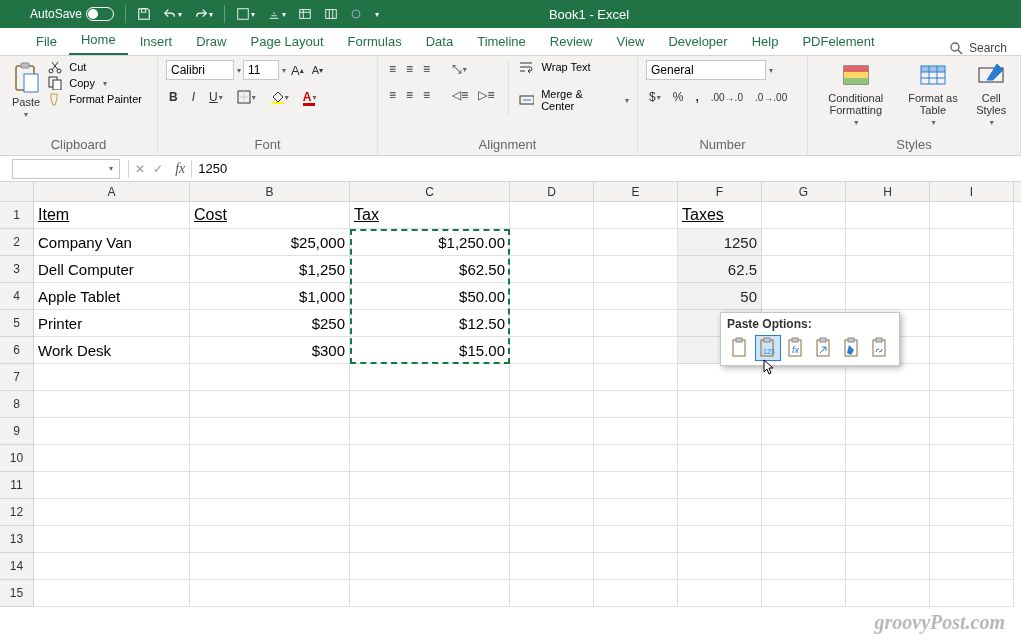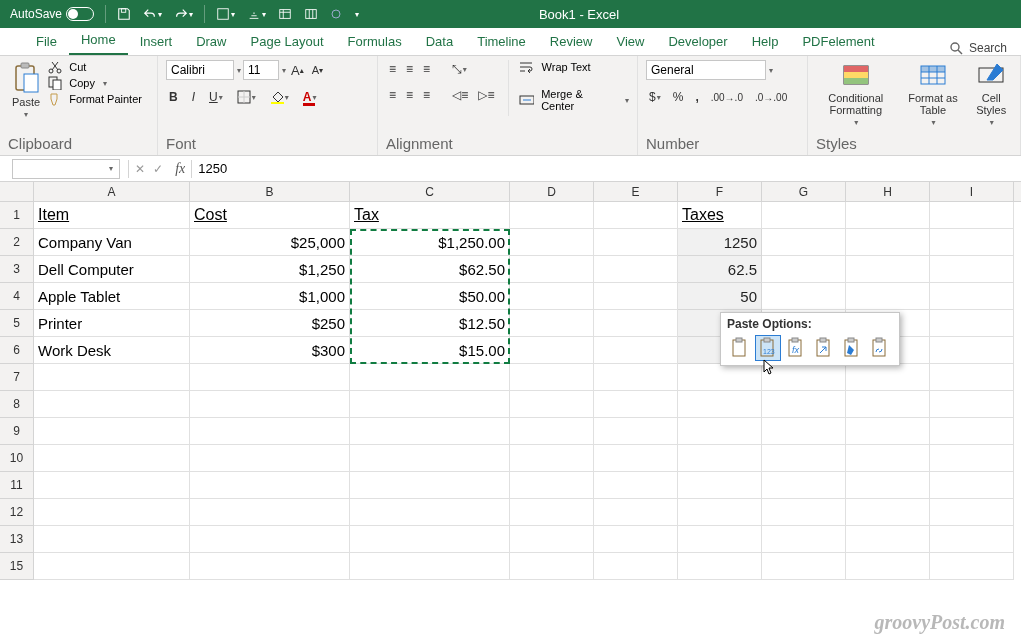--- a/index.html
+++ b/index.html
@@ -1,40 +1,40 @@
 <!DOCTYPE html>
 <html><head>
 <meta charset="utf-8">
 <style>
 * { box-sizing: border-box; margin: 0; padding: 0; font-family: "Segoe UI", Arial, sans-serif; }
 body { background: #fff; width: 1021px; height: 642px; overflow: hidden; position: relative; font-size: 12px; }
 
 
 .titlebar { background: #217346; color: #fff; height: 28px; display: flex; align-items: center; padding: 0 6px; font-size: 12px; }
-.titlebar .qat { display: flex; align-items: center; gap: 4px; }
+.titlebar .qat { display: flex; align-items: center; gap: 4px; margin-left: 20px; }
 .titlebar .qat-item { display: flex; align-items: center; padding: 2px 4px; cursor: pointer; }
 .titlebar .autosave { display: flex; align-items: center; gap: 4px; }
 .titlebar .toggle { width: 28px; height: 14px; border: 1px solid #fff; border-radius: 7px; position: relative; }
 .titlebar .toggle::after { content:""; position:absolute; width:10px; height:10px; background:#fff; border-radius:50%; top:1px; left:1px; }
 .titlebar .title { flex:1; text-align:center; font-size:13px; }
 .titlebar svg { fill: #fff; }
 .titlebar .sep { width:1px; height:18px; background:rgba(255,255,255,0.3); margin:0 3px; }
 
 
 .tabs { background:#fff; height:28px; display:flex; align-items:flex-end; padding-left:24px; border-bottom:1px solid #d4d4d4; }
 .tab { padding:6px 12px; font-size:13px; color:#217346; cursor:pointer; }
 .tab.active { color:#217346; border-bottom:2px solid #217346; font-weight:400; }
 .tab.file { color:#217346; }
 .tabs .spacer { flex:1; }
 .tabs .right { display:flex; align-items:center; gap:6px; padding-right:14px; color:#444; }
 
 
 .ribbon { background:#f3f2f1; height:100px; display:flex; border-bottom:1px solid #d4d4d4; position: relative; }
 .group { border-right:1px solid #e1e1e1; padding:4px 8px 2px 8px; display:flex; flex-direction:column; justify-content:space-between; }
-.group-label { text-align:left; font-size:15px; color:#666; padding:2px 0 1px 0; position:relative; }
+.group-label { text-align:center; font-size:13px; color:#666; padding:2px 0 1px 0; position:relative; }
 .group-content { display:flex; align-items:flex-start; gap:4px; flex:1; }
 .btn-large { display:flex; flex-direction:column; align-items:center; padding:2px 4px; cursor:pointer; font-size:11px; color:#333; gap:2px; }
 .btn-large .drop { font-size:8px; color:#666; }
 .rowcol { display:flex; flex-direction:column; gap:2px; }
 .row { display:flex; align-items:center; gap:2px; }
 .row .mini { padding:2px 3px; cursor:pointer; color:#333; display:flex; align-items:center; }
 .mini.text { font-size:11px; }
 .font-name { width:68px; height:20px; border:1px solid #c6c6c6; background:#fff; font-size:12px; padding:1px 4px; }
 .font-size { width:36px; height:20px; border:1px solid #c6c6c6; background:#fff; font-size:12px; padding:1px 4px; }
 .numfmt { width:120px; height:20px; border:1px solid #c6c6c6; background:#fff; font-size:12px; padding:1px 4px; }
@@ -507,20 +507,32 @@
         <div class="cell cB"></div>
         <div class="cell cC"></div>
         <div class="cell cD"></div>
         <div class="cell cE"></div>
         <div class="cell cF"></div>
         <div class="cell cG"></div>
         <div class="cell cH"></div>
         <div class="cell cI"></div>
       </div>
       <div class="gridrow">
+        <div class="rowhead">14</div>
+        <div class="cell cA"></div>
+        <div class="cell cB"></div>
+        <div class="cell cC"></div>
+        <div class="cell cD"></div>
+        <div class="cell cE"></div>
+        <div class="cell cF"></div>
+        <div class="cell cG"></div>
+        <div class="cell cH"></div>
+        <div class="cell cI"></div>
+      </div>
+      <div class="gridrow">
         <div class="rowhead">15</div>
         <div class="cell cA"></div>
         <div class="cell cB"></div>
         <div class="cell cC"></div>
         <div class="cell cD"></div>
         <div class="cell cE"></div>
         <div class="cell cF"></div>
         <div class="cell cG"></div>
         <div class="cell cH"></div>
         <div class="cell cI"></div>

